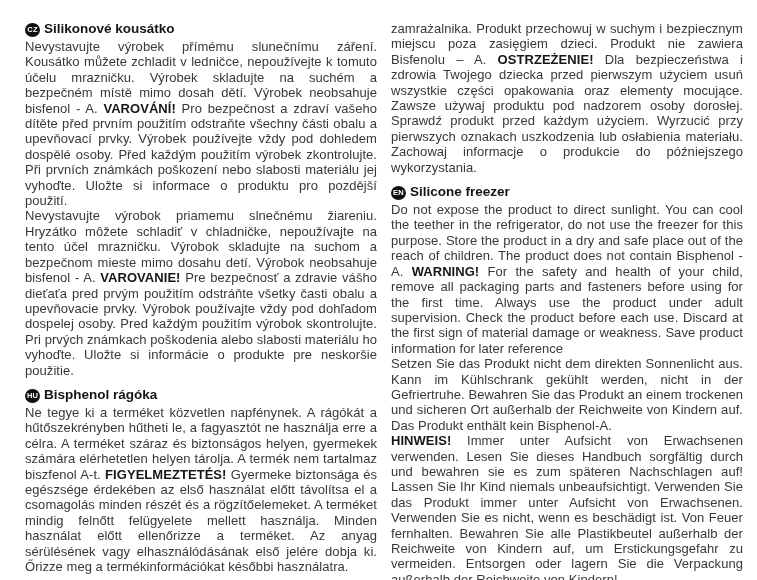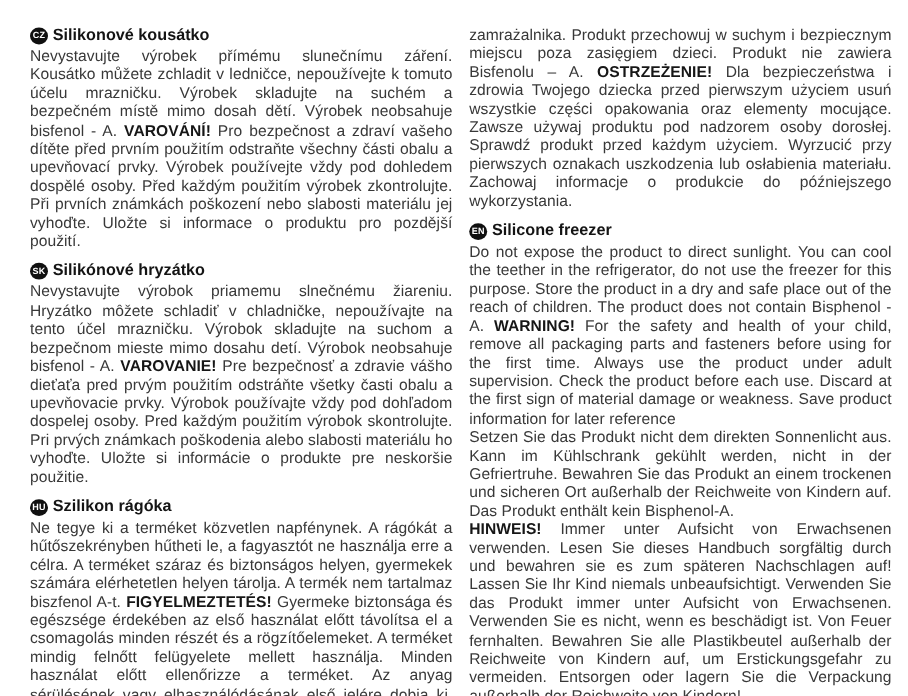--- a/index.html
+++ b/index.html
@@ -66,25 +66,24 @@
 </head>
 <body>
 
 <div class="page">
   <div class="col" id="col-left">
       <section class="section">
         <h2 class="heading"><span class="badge">CZ</span><span>Silikonové kousátko</span></h2>
         <p class="body"><span>Nevystavujte výrobek přímému slunečnímu záření. Kousátko můžete zchladit v ledničce, nepoužívejte k tomuto účelu mrazničku. Výrobek skladujte na suchém a bezpečném místě mimo dosah dětí. Výrobek neobsahuje bisfenol - A. </span><span class="b">VAROVÁNÍ!</span><span> Pro bezpečnost a zdraví vašeho dítěte před prvním použitím odstraňte všechny části obalu a upevňovací prvky. Výrobek používejte vždy pod dohledem dospělé osoby. Před každým použitím výrobek zkontrolujte. Při prvních známkách poškození nebo slabosti materiálu jej vyhoďte. Uložte si informace o produktu pro pozdější použití.</span></p>
       </section>
       <section class="section">
-        <h2 class="heading"><span class="badge">SK</span><span>Silikónové hryzátko</span></h2>
         <p class="body"><span>Nevystavujte výrobok priamemu slnečnému žiareniu. Hryzátko môžete schladiť v chladničke, nepoužívajte na tento účel mrazničku. Výrobok skladujte na suchom a bezpečnom mieste mimo dosahu detí. Výrobok neobsahuje bisfenol - A. </span><span class="b">VAROVANIE!</span><span> Pre bezpečnosť a zdravie vášho dieťaťa pred prvým použitím odstráňte všetky časti obalu a upevňovacie prvky. Výrobok používajte vždy pod dohľadom dospelej osoby. Pred každým použitím výrobok skontrolujte. Pri prvých známkach poškodenia alebo slabosti materiálu ho vyhoďte. Uložte si informácie o produkte pre neskoršie použitie.</span></p>
       </section>
       <section class="section">
-        <h2 class="heading"><span class="badge">HU</span><span>Szilikon rágóka</span></h2>
+        <h2 class="heading"><span class="badge">HU</span><span>Bisphenol rágóka</span></h2>
         <p class="body"><span>Ne tegye ki a terméket közvetlen napfénynek. A rágókát a hűtőszekrényben hűtheti le, a fagyasztót ne használja erre a célra. A terméket száraz és biztonságos helyen, gyermekek számára elérhetetlen helyen tárolja. A termék nem tartalmaz biszfenol A-t. </span><span class="b">FIGYELMEZTETÉS!</span><span> Gyermeke biztonsága és egészsége érdekében az első használat előtt távolítsa el a csomagolás minden részét és a rögzítőelemeket. A terméket mindig felnőtt felügyelete mellett használja. Minden használat előtt ellenőrizze a terméket. Az anyag sérülésének vagy elhasználódásának első jelére dobja ki. Őrizze meg a termékinformációkat későbbi használatra.</span></p>
       </section>
     </div>
   <div class="col" id="col-right">
       <section class="section">
         <p class="body"><span>zamrażalnika. Produkt przechowuj w suchym i bezpiecznym miejscu poza zasięgiem dzieci. Produkt nie zawiera Bisfenolu – A. </span><span class="b">OSTRZEŻENIE!</span><span> Dla bezpieczeństwa i zdrowia Twojego dziecka przed pierwszym użyciem usuń wszystkie części opakowania oraz elementy mocujące. Zawsze używaj produktu pod nadzorem osoby dorosłej. Sprawdź produkt przed każdym użyciem. Wyrzucić przy pierwszych oznakach uszkodzenia lub osłabienia materiału. Zachowaj informacje o produkcie do późniejszego wykorzystania.</span></p>
       </section>
       <section class="section">
         <h2 class="heading"><span class="badge">EN</span><span>Silicone freezer</span></h2>
         <p class="body"><span>Do not expose the product to direct sunlight. You can cool the teether in the refrigerator, do not use the freezer for this purpose. Store the product in a dry and safe place out of the reach of children. The product does not contain Bisphenol - A. </span><span class="b">WARNING!</span><span> For the safety and health of your child, remove all packaging parts and fasteners before using for the first time. Always use the product under adult supervision. Check the product before each use. Discard at the first sign of material damage or weakness. Save product information for later reference</span></p>

